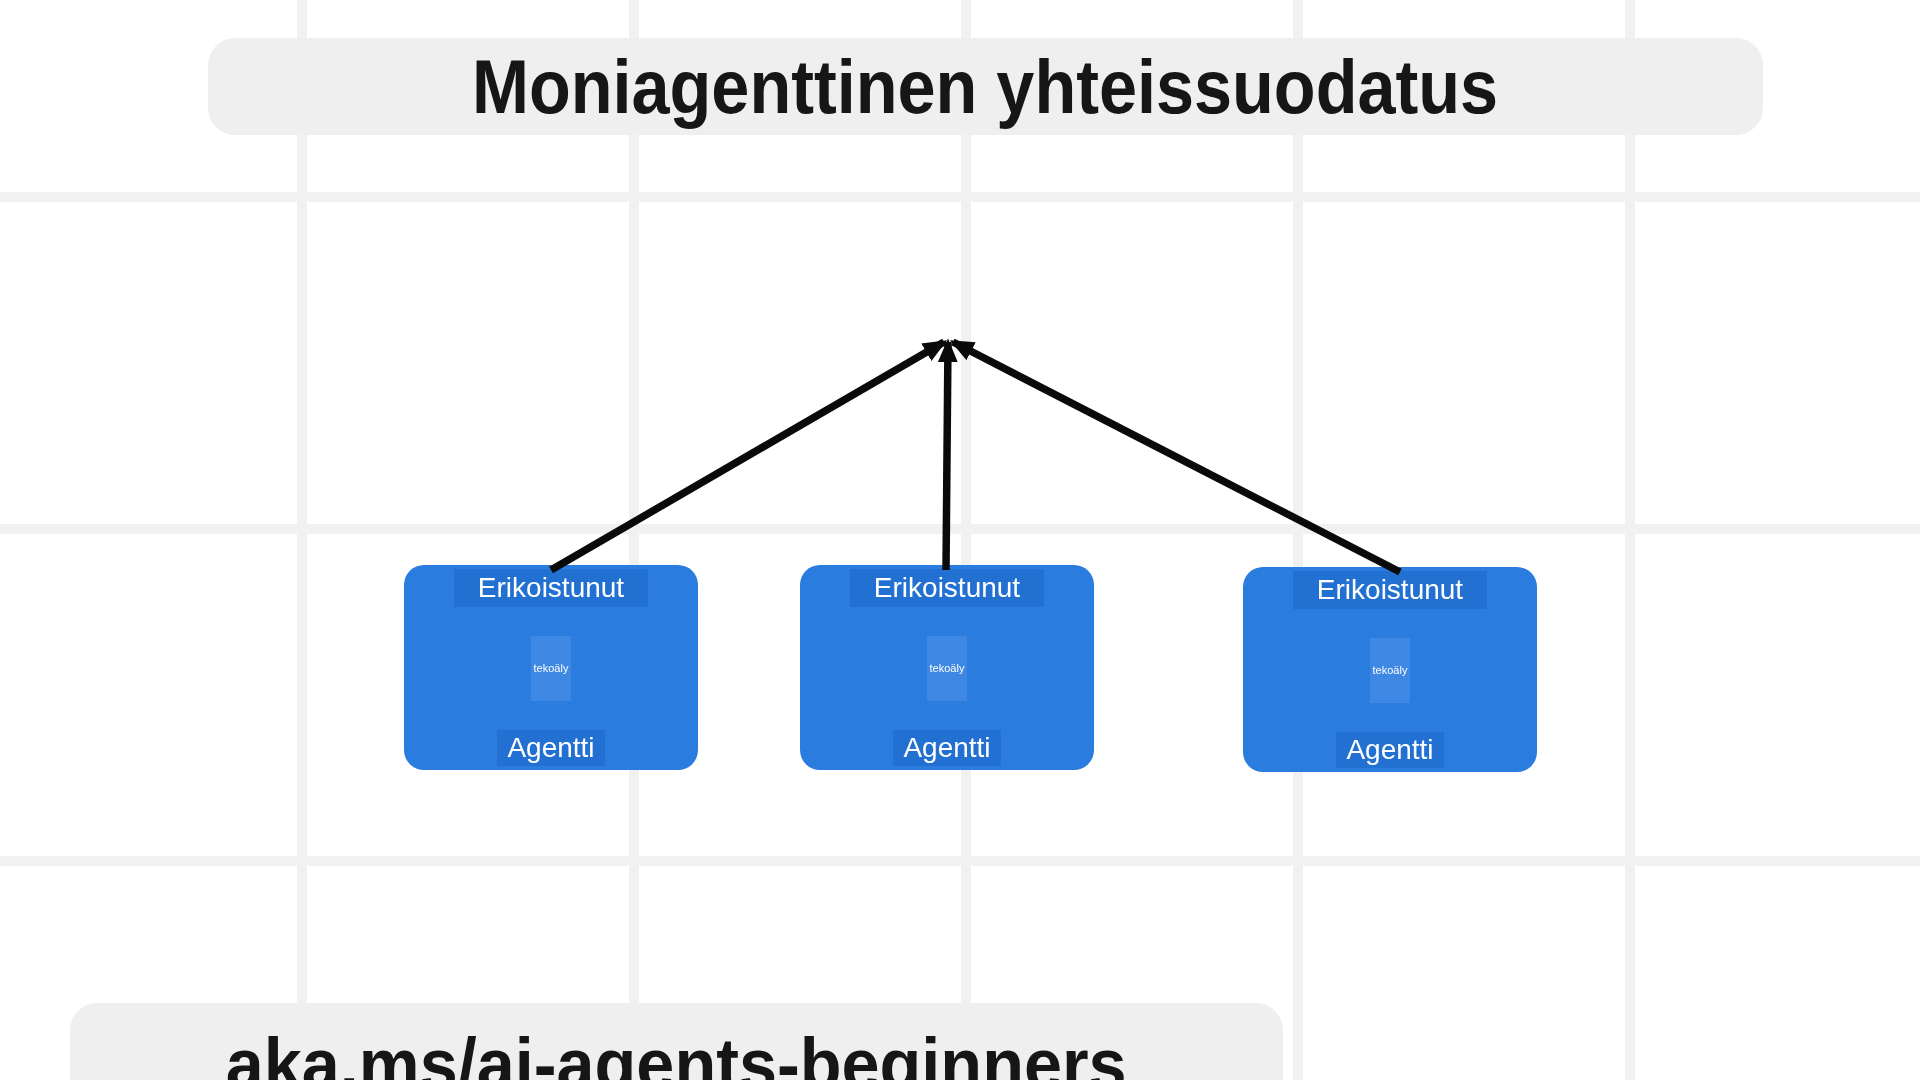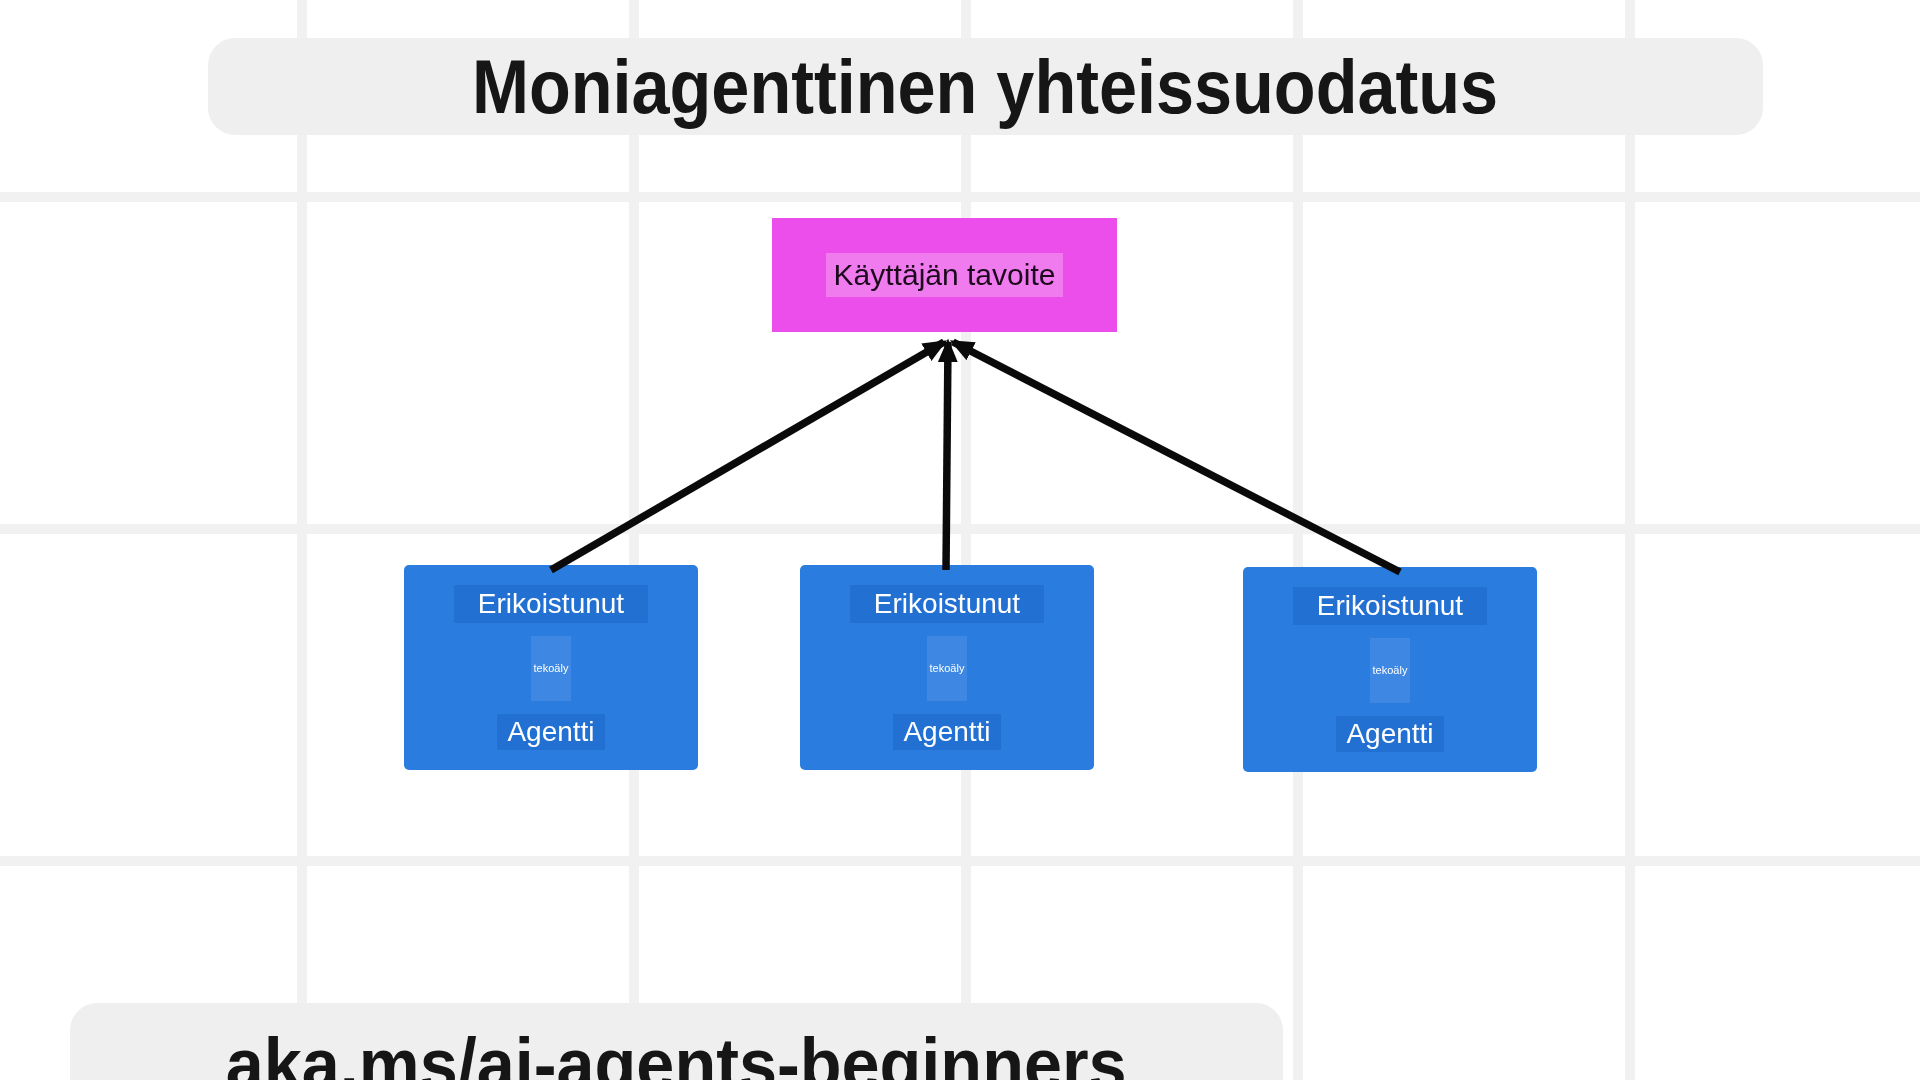--- a/index.html
+++ b/index.html
@@ -70,26 +70,26 @@
     font-size: 30px;
     line-height: 1.2;
     padding: 4px 8px;
     white-space: nowrap;
   }
   .agent-box {
     position: absolute;
     top: 565px;
     width: 294px; height: 205px;
     background: #2a7cde;
-    border-radius: 5px;
+    border-radius: 20px;
     display: flex;
     flex-direction: column;
     align-items: center;
     justify-content: center;
-    gap: 13px;
+    gap: 29px;
   }
   .agent-box.b1 { left: 404px; }
   .agent-box.b2 { left: 800px; }
   .agent-box.b3 { left: 1243px; top: 567px; }
   .agent-line {
     color: #ffffff;
     line-height: 1;
     white-space: nowrap;
     text-align: center;
   }
@@ -119,23 +119,20 @@
 </style>
 </head>
 <body>
 
 <div class="stage">
 
   <div class="banner title-banner">
     <span class="condensed title-text">Moniagenttinen yhteissuodatus</span>
   </div>
 
-  <div class="goal-box">
-    <span class="goal-label">Käyttäjän tavoite</span>
-  </div>
 
   <div class="agent-box b1">
     <span class="agent-line big first">Erikoistunut</span>
     <span class="agent-line small">tekoäly</span>
     <span class="agent-line big third">Agentti</span>
   </div>
 
   <div class="agent-box b2">
     <span class="agent-line big first">Erikoistunut</span>
     <span class="agent-line small">tekoäly</span>

